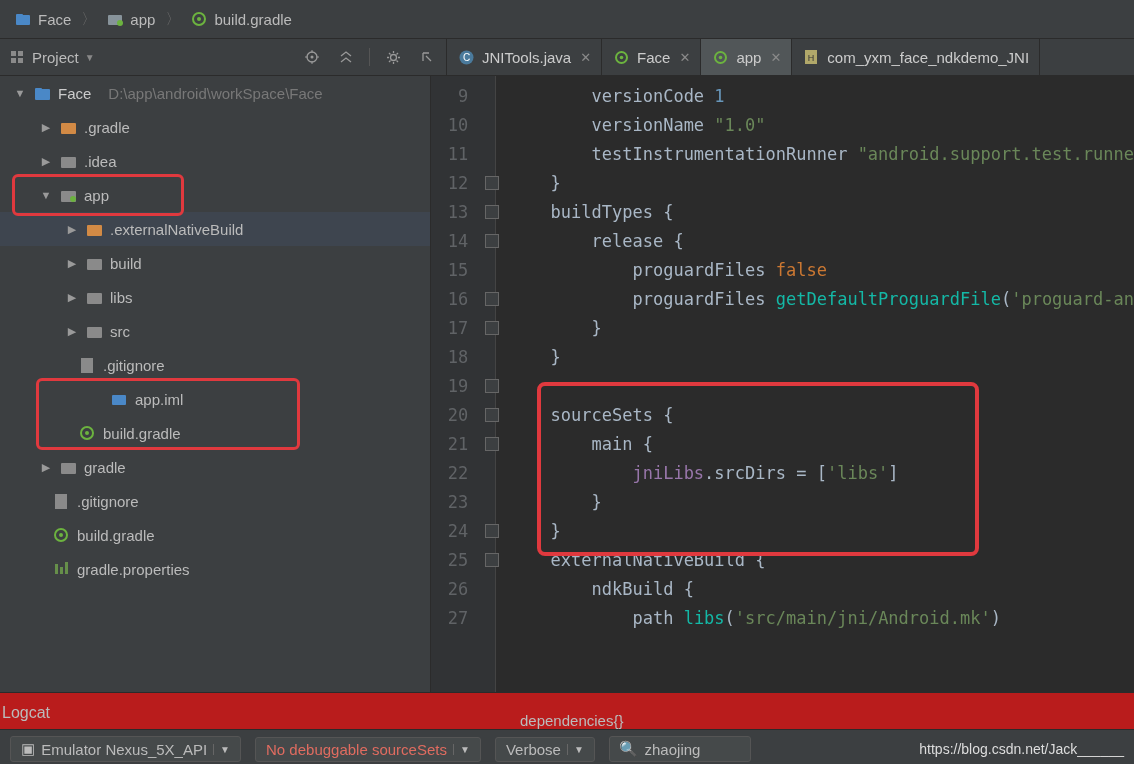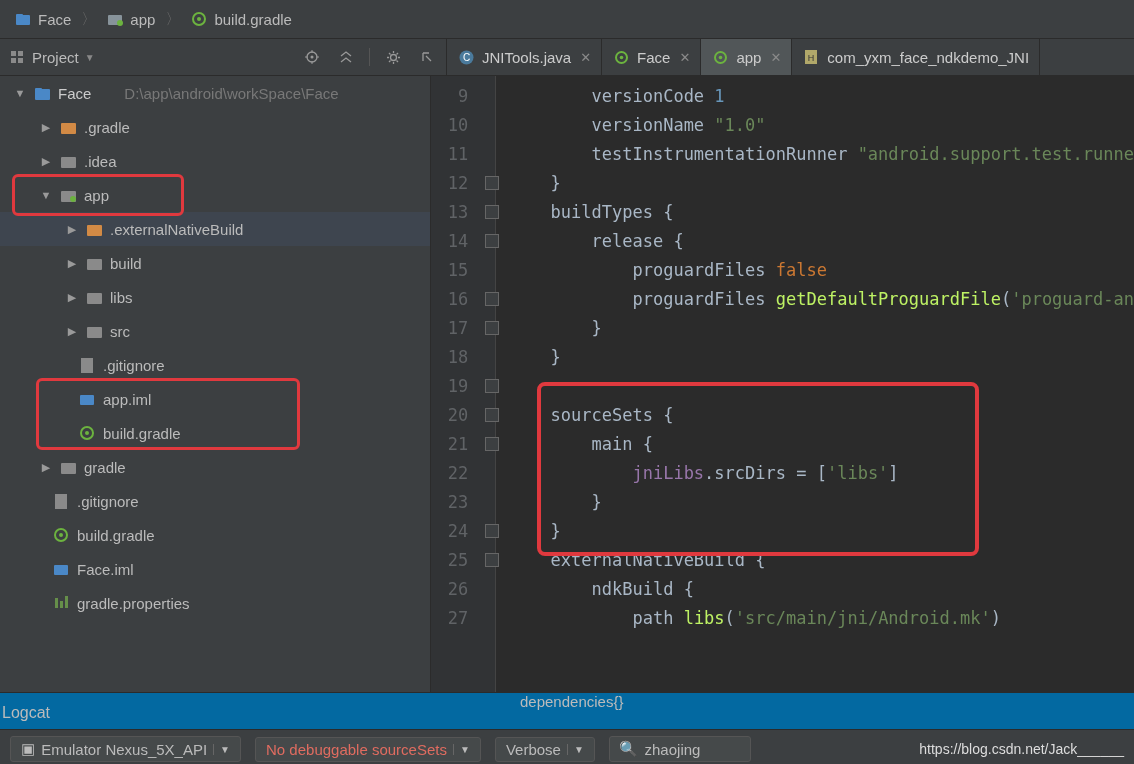--- a/index.html
+++ b/index.html
@@ -27,24 +27,24 @@
   .redbox{position:absolute;border:3px solid #e0393e;border-radius:6px;pointer-events:none}
   .node.sel{background:#4b6eaf22}
   .editor{flex:1;display:flex;background:#2b2b2b;font-family:Consolas,monospace;font-size:17px;position:relative;overflow:hidden}
   .gutter{width:60px;background:#313335;color:#606366;text-align:right;padding:6px 14px 0 0;line-height:29px}
   .gfold{width:20px;background:#313335;border-right:1px solid #444;position:relative}
   .fold{position:absolute;left:3px;width:12px;height:12px;border:1px solid #666;background:#3c3f41}
   .code{flex:1;padding:6px 0 0 14px;line-height:29px;white-space:pre;color:#a9b7c6}
   .kw{color:#cc7832}
   .num{color:#6897bb}
   .str{color:#6a8759}
-  .fn{color:#bef264}
+  .fn{color:#14b8a6}
   .ident{color:#9876aa}
   .redbox2{position:absolute;border:4px solid #e0393e;border-radius:8px;pointer-events:none}
-  .breadcrumb2{height:36px;background:#0369a1;border-top:1px solid #2b2b2b;display:flex;align-items:flex-start;padding-left:520px;color:#bbb}
+  .breadcrumb2{height:36px;background:#b91c1c;border-top:1px solid #2b2b2b;display:flex;align-items:flex-end;padding-left:520px;color:#bbb}
   .bottom{height:38px;background:#3c3f41;border-top:1px solid #2b2b2b;display:flex;align-items:center;padding:0 10px;gap:14px}
   .pill{display:flex;align-items:center;gap:6px;border:1px solid #555;border-radius:3px;padding:3px 10px;background:#45494a;color:#bbb}
   .pill.red{color:#e06c60}
   .watermark{margin-left:auto;color:#ddd;font-size:14px}
   .logcat{position:absolute;left:2px;bottom:42px;color:#bbb;font-size:16px}
   svg{display:block}
 </style>
 </head>
 <body>
 
@@ -179,21 +179,21 @@
   <div class="tree">
     <div class="node" style="padding-left:14px">
       <span class="arrow">▼</span>
       <span class="ic">
           <svg width="17" height="17">
             <rect x="1" y="4" width="15" height="11" rx="1" fill="#4a88c7"></rect>
             <rect x="1" y="3" width="7" height="3" rx="1" fill="#4a88c7"></rect>
           </svg>
         </span>
       <span style="color:#ccc">Face</span>
-      <span style="color:#787878;margin-left:26px;font-size:15px">D:\app\android\workSpace\Face</span>
+      <span style="color:#787878;margin-left:10px;font-size:15px">D:\app\android\workSpace\Face</span>
     </div>
     <div class="node" style="padding-left:40px">
         <span class="arrow">▶</span>
         <span class="ic">
           <svg width="17" height="15">
             <rect x="1" y="3" width="15" height="11" rx="1" class="fld-o"></rect>
           </svg>
         </span>
         <span>.gradle</span>
       </div>
@@ -253,21 +253,21 @@
         <span>src</span>
       </div>
     <div class="node" style="padding-left:78px">
         <span class="ic">
           <svg width="14" height="17">
             <rect x="1" y="1" width="12" height="15" class="file"></rect>
           </svg>
         </span>
         <span>.gitignore</span>
       </div>
-    <div class="node" style="padding-left:78px">
+    <div class="node" style="padding-left:110px">
         <span class="ic">
           <svg width="16" height="16">
             <rect x="1" y="4" width="14" height="10" rx="1" fill="#4a88c7"></rect>
           </svg>
         </span>
         <span>app.iml</span>
       </div>
     <div class="node" style="padding-left:78px">
         <span class="ic">
           <svg width="16" height="16">
@@ -295,28 +295,20 @@
         <span>.gitignore</span>
       </div>
     <div class="node" style="padding-left:52px">
         <span class="ic">
           <svg width="16" height="16">
             <circle cx="8" cy="8" r="6" fill="none" stroke="#6cb33f" stroke-width="2"></circle>
             <circle cx="8" cy="8" r="2" fill="#6cb33f"></circle>
           </svg>
         </span>
         <span>build.gradle</span>
-      </div>
-    <div class="node" style="padding-left:52px">
-        <span class="ic">
-          <svg width="16" height="16">
-            <rect x="1" y="4" width="14" height="10" rx="1" fill="#4a88c7"></rect>
-          </svg>
-        </span>
-        <span>Face.iml</span>
       </div>
     <div class="node" style="padding-left:52px">
         <span class="ic">
           <svg width="16" height="16">
             <rect x="2" y="3" width="3" height="10" fill="#668f4a"></rect>
             <rect x="7" y="6" width="3" height="7" fill="#668f4a"></rect>
             <rect x="12" y="1" width="3" height="12" fill="#668f4a"></rect>
           </svg>
         </span>
         <span>gradle.properties</span>

